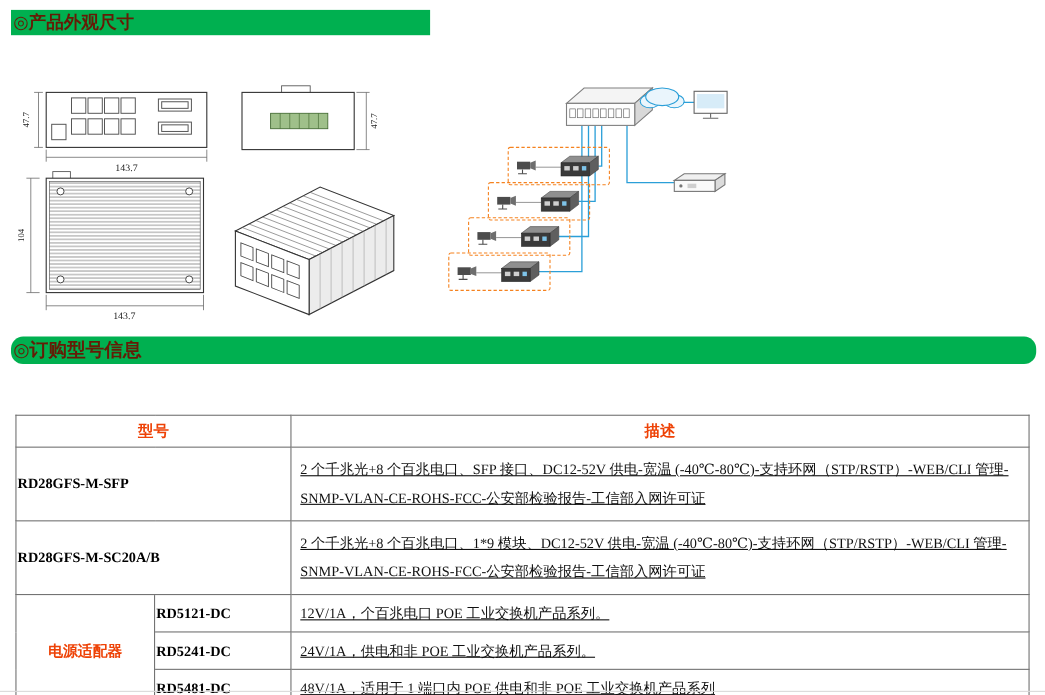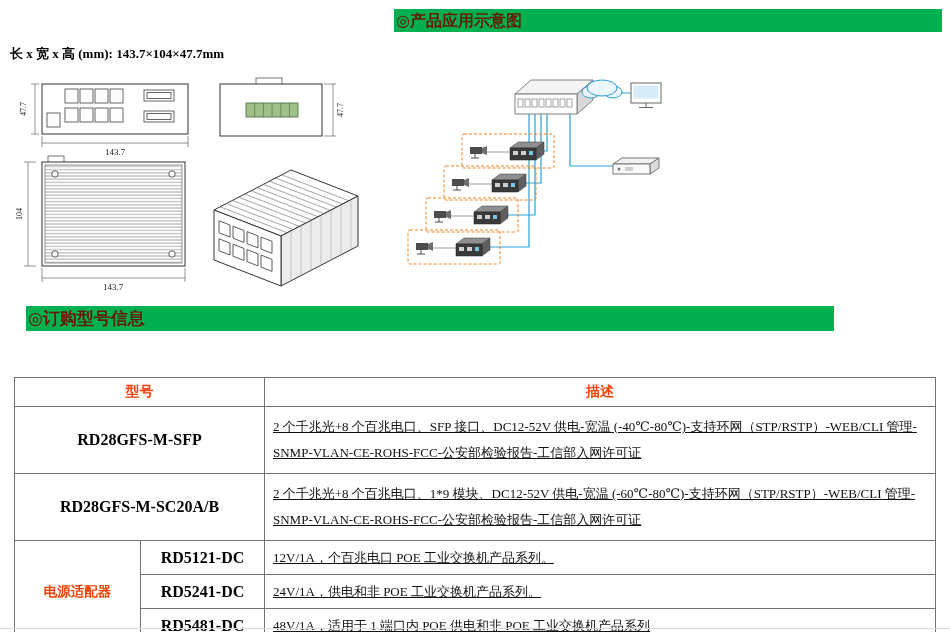--- a/index.html
+++ b/index.html
@@ -11,58 +11,57 @@
   .page{position:absolute;inset:0;}
   
   .bar{
     position:absolute;background:#00b050;color:#641c06;
     font-weight:bold;font-size:16px;line-height:23px;height:23px;
     white-space:nowrap;overflow:hidden;
   }
   .bar span{padding-left:2px;}
   .bar-left{left:10px;top:9px;width:381px;}
   .bar-right{left:394px;top:9px;width:548px;}
-  .bar-full{left:26px;top:306px;width:808px;height:25px;line-height:25px;font-size:17px;}
+  .bar-full{left:10px;top:306px;width:932px;height:25px;line-height:25px;font-size:17px;border-radius:11px;}
   .dim-note{
     position:absolute;left:10px;top:45px;
     font-weight:bold;font-size:13px;color:#000;
   }
   .drawing{position:absolute;}
   
   .order-table{
     position:absolute;left:14px;top:377px;width:922px;
     border-collapse:collapse;table-layout:fixed;
     font-size:13px;color:#111;
   }
   .order-table th,.order-table td{border:1px solid #737373;margin-left:38px;}
   .order-table tr.head th{
     height:26px;color:#ee4206;font-weight:bold;font-size:14px;text-align:center;
   }
   .order-table td.model{
-    font-weight:bold;text-align:center;font-size:16px;color:#000;
+    font-weight:bold;text-align:left;font-size:13px;color:#000;
   }
   .order-table td.group{
     font-weight:bold;text-align:center;font-size:13.5px;color:#ee4206;
   }
   .order-table td.desc{padding:2px 8px;text-align:left;text-decoration:underline;}
   .order-table tr.tall td{height:62px;}
   .order-table tr.tall td.desc{line-height:26px;}
   .order-table tr.short td{height:29px;}
   .bottom-rule{position:absolute;left:0;top:628px;width:950px;border-top:1px solid #d9d9d9;}
 </style>
 </head>
 <body>
 
 <div class="page">
 
-  <div class="bar bar-right">
-    <span>◎产品应用示意图</span>
+  <div class="bar bar-left">
+    <span>◎产品外观尺寸</span>
   </div>
 
-  <div class="dim-note">长 x 宽 x 高 (mm): 143.7×104×47.7mm</div>
 
   <svg class="drawing" style="left:18px;top:76px" width="185" height="82" viewBox="0 0 185 82">
     <rect x="24" y="8" width="146" height="50" fill="#fff" stroke="#333" stroke-width="1"></rect>
     <g fill="#fff" stroke="#555" stroke-width="0.9">
       <rect x="29" y="37" width="13" height="14"></rect>
       <rect x="47" y="13" width="13" height="14"></rect>
         <rect x="62" y="13" width="13" height="14"></rect>
       <rect x="77" y="13" width="13" height="14"></rect>
         <rect x="92" y="13" width="13" height="14"></rect>
       <rect x="47" y="32" width="13" height="14"></rect>
@@ -270,21 +269,21 @@
       <tr class="head">
         <th colspan="2">型号</th>
         <th>描述</th>
       </tr>
       <tr class="tall">
         <td colspan="2" class="model">RD28GFS-M-SFP</td>
         <td class="desc">2 个千兆光+8 个百兆电口、SFP 接口、DC12-52V 供电-宽温 (-40℃-80℃)-支持环网（STP/RSTP）-WEB/CLI 管理-SNMP-VLAN-CE-ROHS-FCC-公安部检验报告-工信部入网许可证</td>
       </tr>
       <tr class="tall">
         <td colspan="2" class="model">RD28GFS-M-SC20A/B</td>
-        <td class="desc">2 个千兆光+8 个百兆电口、1*9 模块、DC12-52V 供电-宽温 (-60℃-80℃)-支持环网（STP/RSTP）-WEB/CLI 管理-SNMP-VLAN-CE-ROHS-FCC-公安部检验报告-工信部入网许可证</td>
+        <td class="desc">2 个千兆光+8 个百兆电口、1*9 模块、DC12-52V 供电-宽温 (-40℃-80℃)-支持环网（STP/RSTP）-WEB/CLI 管理-SNMP-VLAN-CE-ROHS-FCC-公安部检验报告-工信部入网许可证</td>
       </tr>
       <tr class="short">
         <td rowspan="3" class="group">电源适配器</td>
         <td class="model">RD5121-DC</td>
         <td class="desc">12V/1A，个百兆电口 POE 工业交换机产品系列。</td>
       </tr>
       <tr class="short">
         <td class="model">RD5241-DC</td>
         <td class="desc">24V/1A，供电和非 POE 工业交换机产品系列。</td>
       </tr>

